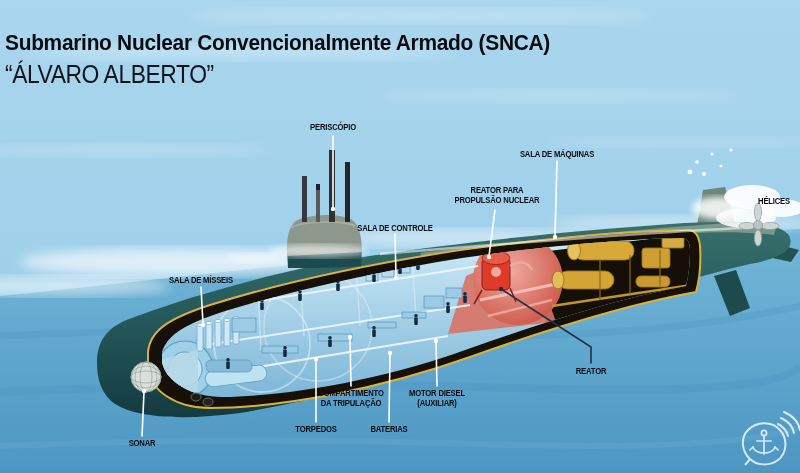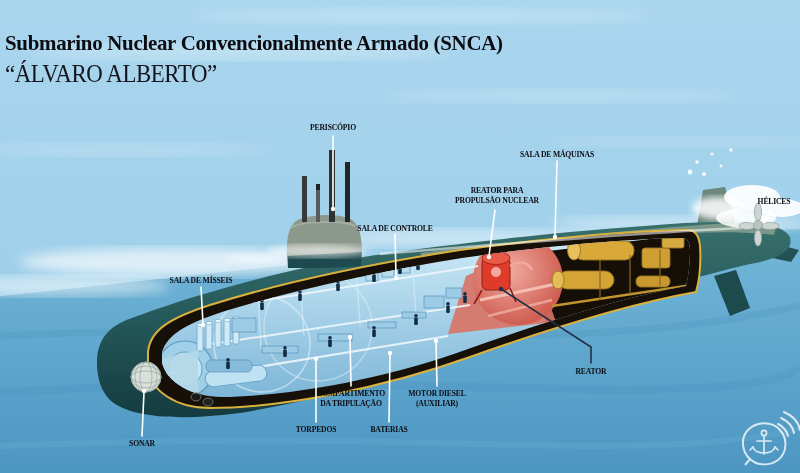--- a/index.html
+++ b/index.html
@@ -1,17 +1,17 @@
 <!DOCTYPE html>
 <html><head>
 <meta charset="utf-8">
 <style>
   html,body{margin:0;padding:0;}
   body{width:800px;height:473px;overflow:hidden;background:#9ccfe9;}
-  .stage{position:relative;width:800px;height:473px;font-family:Liberation Serif, serif;}
+  .stage{position:relative;width:800px;height:473px;font-family:Liberation Sans, sans-serif;}
   .stage svg{position:absolute;left:0;top:0;}
   .ttl{position:absolute;left:5px;top:30px;font-size:22px;font-weight:800;color:#0b0b10;
        letter-spacing:-.3px;white-space:nowrap;transform:scaleX(.95);transform-origin:left top;}
   .sub{position:absolute;left:5px;top:59px;font-size:26px;font-weight:500;color:#14141c;
        letter-spacing:-.5px;white-space:nowrap;transform:scaleX(.88);transform-origin:left top;}
   .lbl{position:absolute;font-size:8.5px;font-weight:700;color:#0c0c12;letter-spacing:-.2px;
        line-height:1.18;text-align:center;white-space:pre-line;
        transform:translateX(-50%) scaleX(.9);}
 </style>
 </head>

